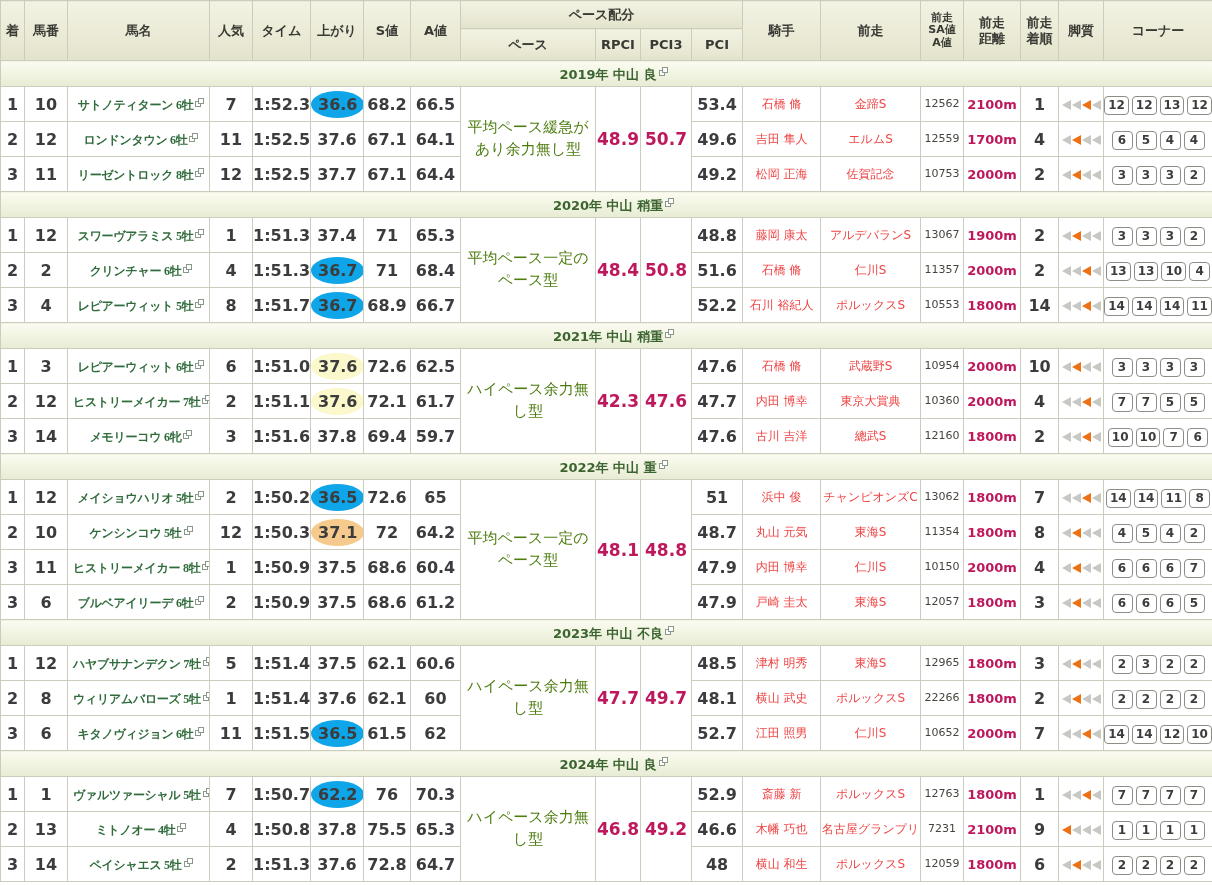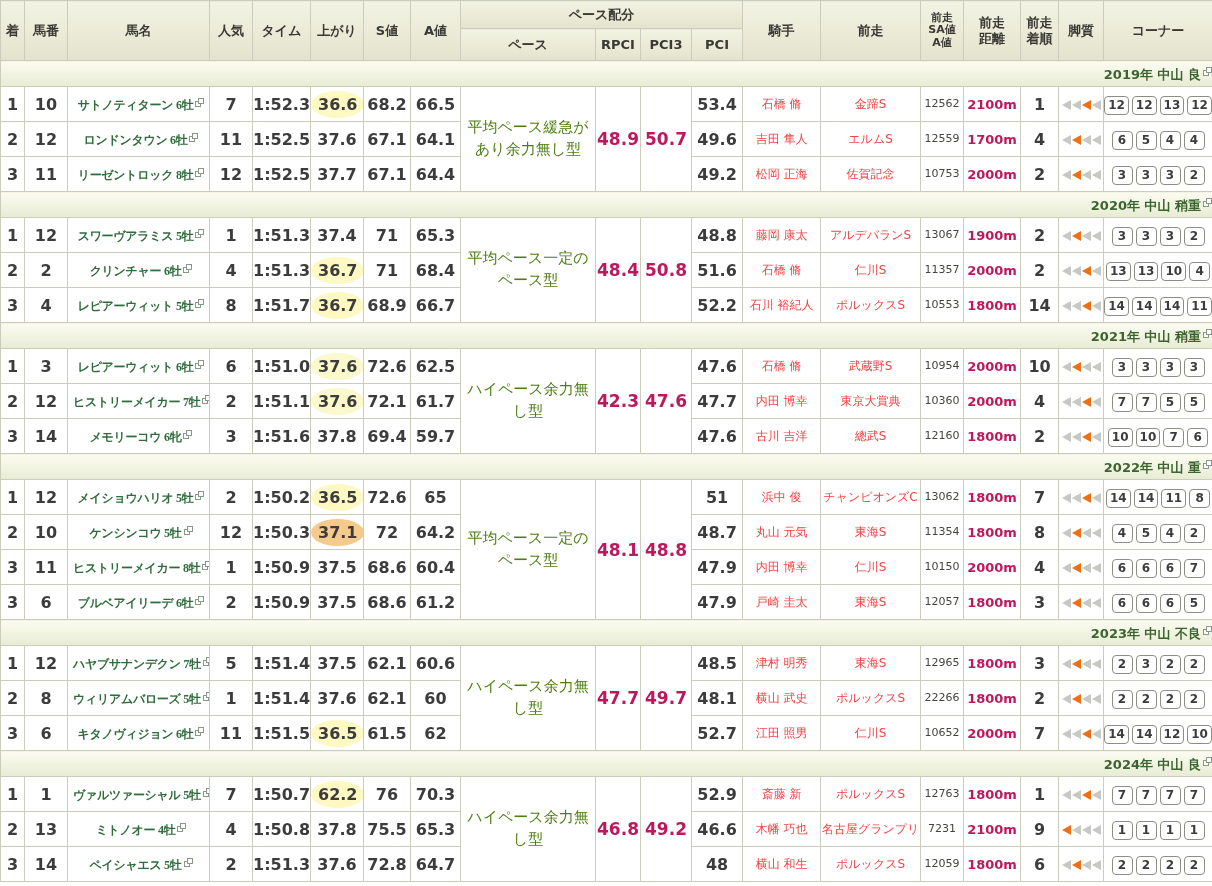--- a/index.html
+++ b/index.html
@@ -12,37 +12,37 @@
     color:#3a3a35;font-size:13px;font-weight:bold;text-align:center;vertical-align:middle;
   }
   thead tr.h1 th{height:27px;}
   thead tr.h2 th{height:31px;}
   th .hline{display:block;line-height:1.2;}
   th.small-h{font-size:11px;}
   th.small-h .hline{line-height:1.15;}
   
   tr.sep-row td{
     background:linear-gradient(180deg,#fbfbf1 0%,#f0f3e0 55%,#e7ecd4 100%);
-    height:25px;text-align:right;padding-left:14px;vertical-align:middle;
+    height:25px;text-align:center;padding-left:14px;vertical-align:middle;
   }
   .sep-label{color:#3c6430;font-size:13px;font-weight:bold;white-space:nowrap;}
   
   tr.data-row{height:35px;background:#fff;}
   tr.data-row td{text-align:center;vertical-align:middle;}
   td.num{font-size:16px;font-weight:bold;color:#3c3c3c;}
   td.big-num{font-size:17px;font-weight:bold;color:#be185d;}
   td.name-cell{text-align:left;padding-left:5px;white-space:nowrap;}
   .horse-link{color:#2f6b3b;font-size:12px;font-weight:bold;white-space:nowrap;letter-spacing:-0.3px;font-family:Liberation Serif, serif;}
   td.pace-cell{font-size:15px;color:#4d7c0f;line-height:1.45;}
   td.small-text{font-size:12px;color:#ef4444;}
   td.sa-cell{font-size:11px;color:#45453f;line-height:1.2;}
   td.dist-cell{font-size:13px;font-weight:bold;color:#be185d;}
   
   .hl{display:inline-block;min-width:34px;padding:4px 7px;border-radius:50%;}
-  .hl-pink{background:#fef9c3;}
+  .hl-pink{background:#0ea5e9;}
   .hl-yellow{background:#fbf8cc;}
   .hl-orange{background:#f6ca8c;text-align:center;}
   
   .style-wrap{display:inline-flex;align-items:center;gap:1px;}
   .arrow{width:0;height:0;border-top:5px solid transparent;border-bottom:5px solid transparent;border-right:9px solid #c7c7c3;}
   .arrow.on{border-right-color:#ee7015;}
   
   .corner-wrap{display:inline-flex;gap:3px;justify-content:center;}
   .cbadge{display:inline-block;min-width:13px;padding:1px 3px;border:1px solid #8d8d85;border-radius:4px;
     background:#fff;font-size:12px;font-weight:bold;color:#3c3c3c;line-height:1.25;}

